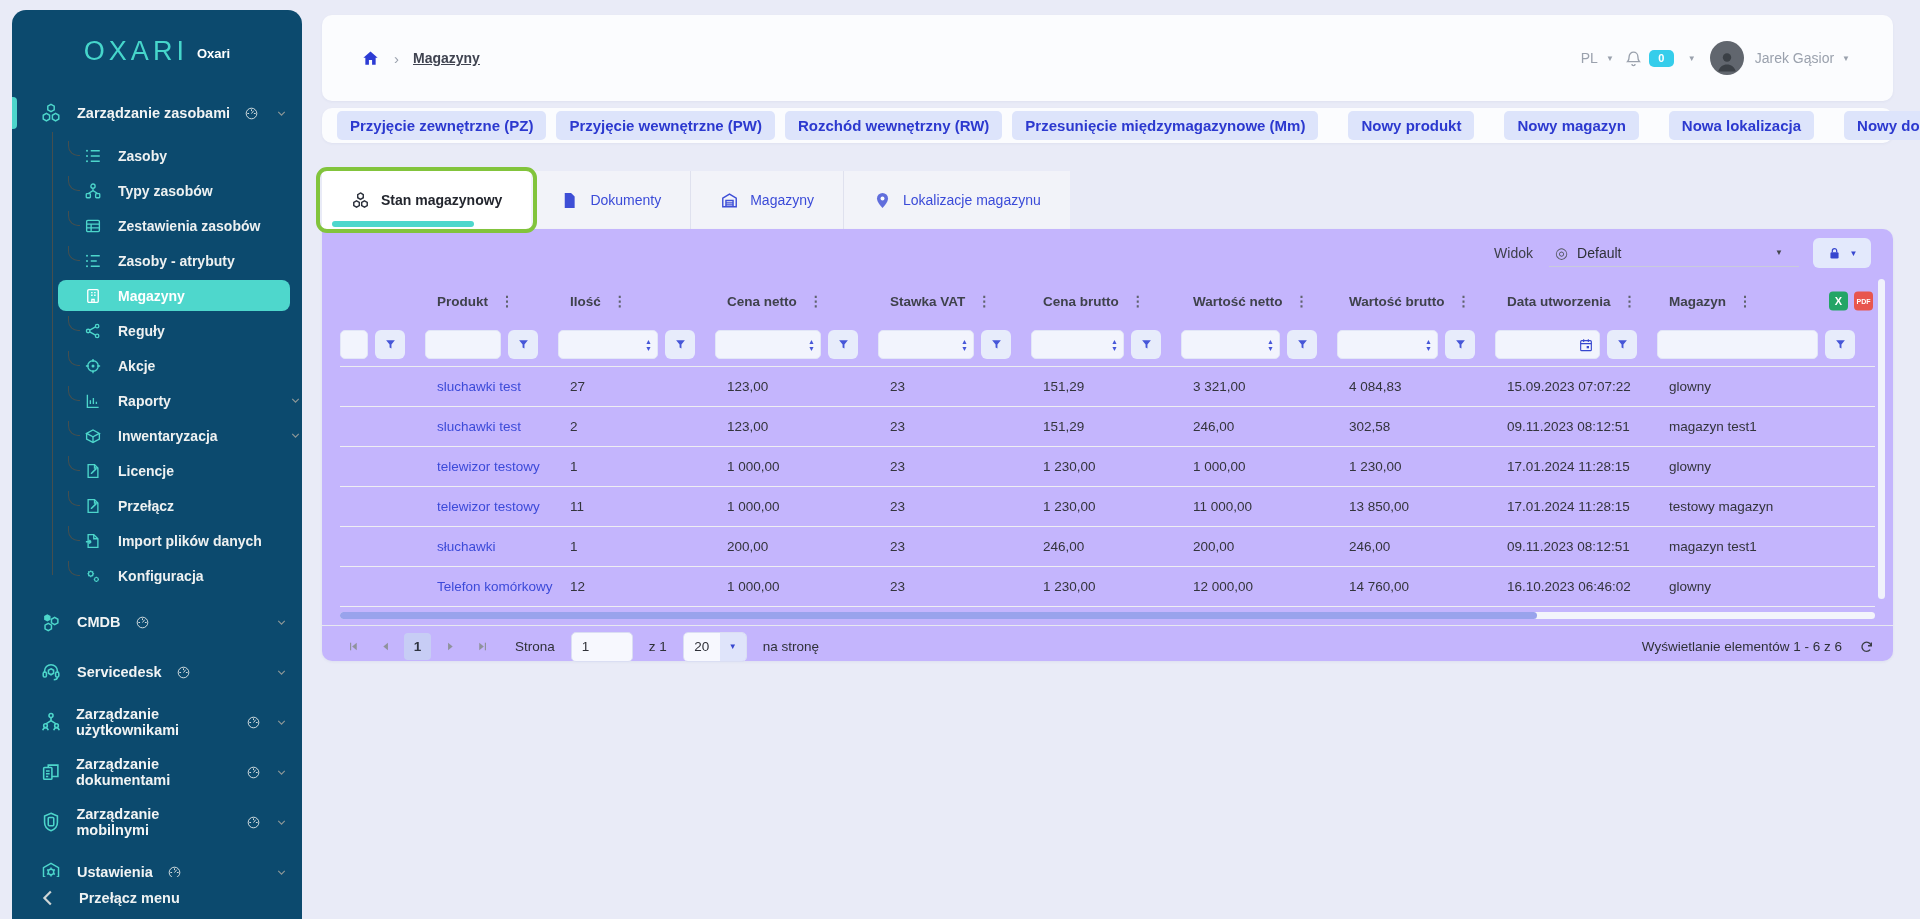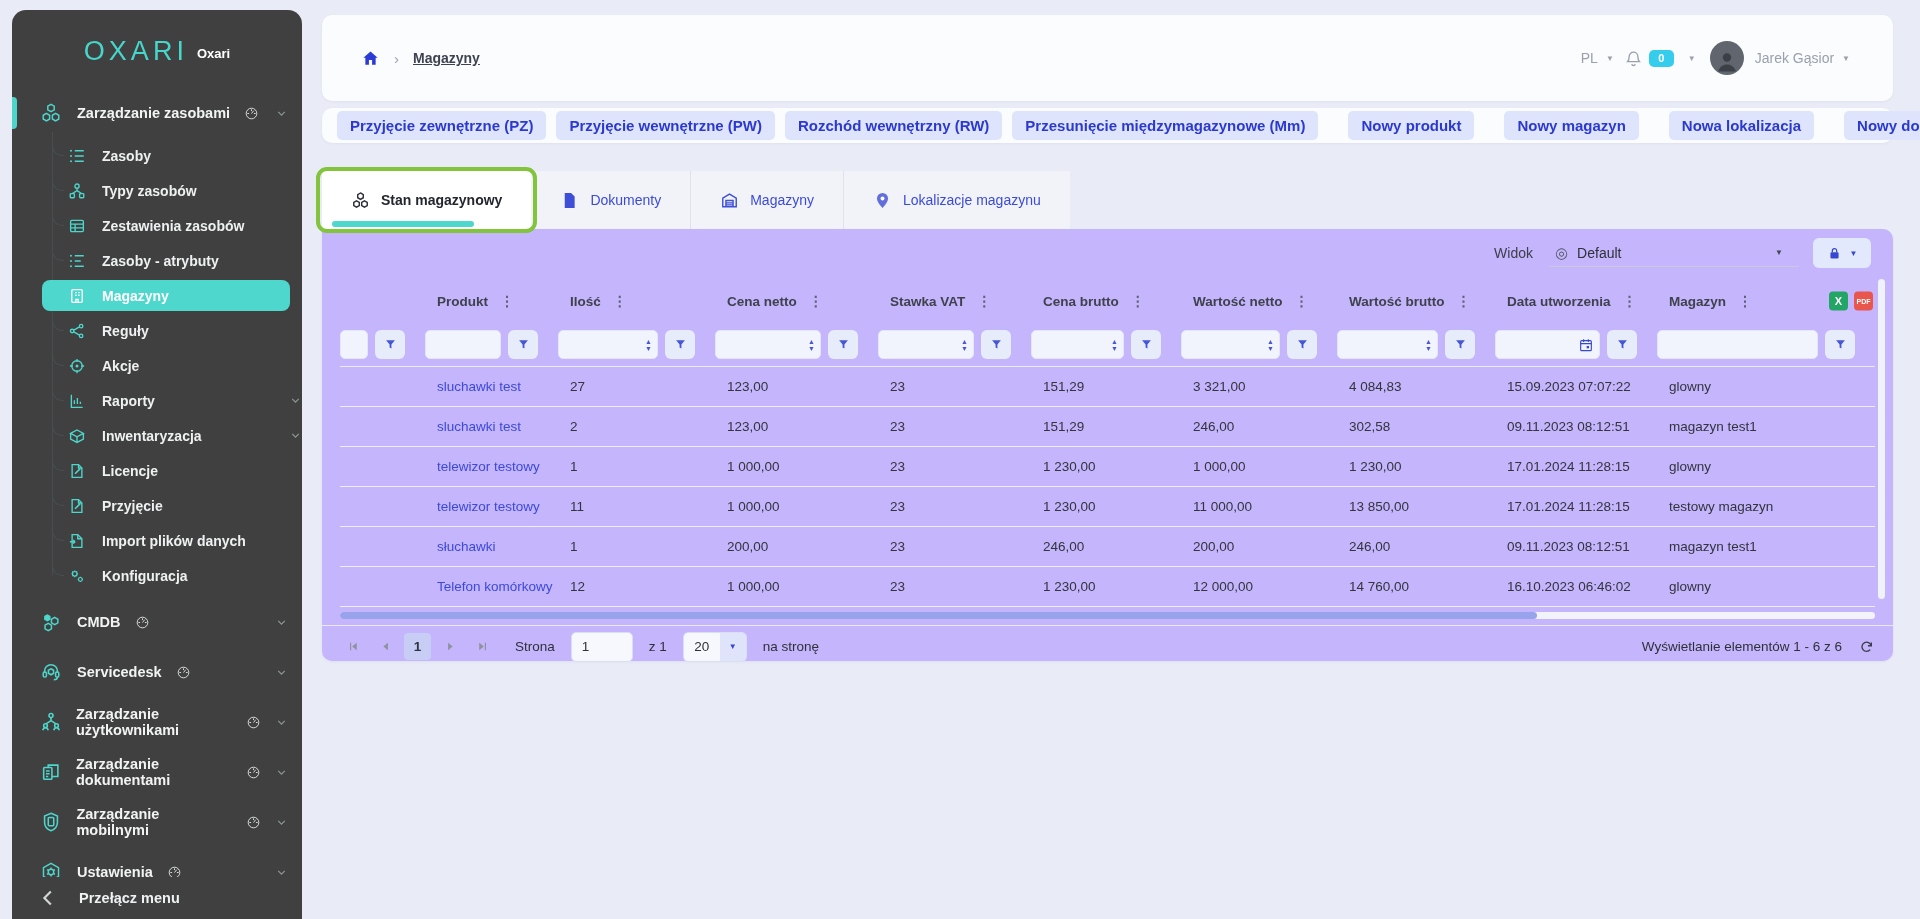--- a/index.html
+++ b/index.html
@@ -1,37 +1,37 @@
 <!DOCTYPE html>
 <html><head>
 <meta charset="utf-8">
 <style>
   * { margin:0; padding:0; box-sizing:border-box; }
   html,body { width:1920px; height:919px; }
   body { font-family:"Liberation Sans", sans-serif; background:#e9ebf7; overflow:hidden; }
   .page { position:relative; width:1920px; height:919px; background:#e9ebf7; overflow:hidden; }
 
   
-  .sidebar { position:absolute; left:12px; top:10px; bottom:0; width:290px; background:#404040;
+  .sidebar { position:absolute; left:12px; top:10px; bottom:0; width:290px; background:#0c4a6e;
              border-radius:14px 14px 0 0; color:#eef2f2; display:flex; flex-direction:column; overflow:hidden; }
   .logo-row { height:74px; display:flex; align-items:center; justify-content:center; gap:9px; padding-top:8px; flex:none; }
   .logo-text { color:#46d6cb; font-size:27px; letter-spacing:4px; font-weight:400; }
   .logo-sub { color:#ffffff; font-size:13px; font-weight:700; margin-top:4px; }
   .sidebar-nav { flex:1 1 auto; overflow:hidden; padding-top:4px; }
   .nav-section { height:50px; display:flex; align-items:center; gap:14px; padding:0 14px 0 28px;
                  font-size:14.5px; font-weight:700; color:#f2f4f4; position:relative; cursor:pointer; }
   .nav-section.indicated::before { content:''; position:absolute; left:0; top:9px; bottom:9px; width:5px;
                  background:#4dd5cb; border-radius:0 4px 4px 0; }
   .nav-icon { width:23px; height:22px; color:#4dd6cb; display:flex; align-items:center; }
   .nav-icon svg { width:22px; height:22px; }
   .gauge-ic { color:#dfe5e5; display:flex; }
   .gauge-ic svg { width:15px; height:15px; }
   .chev { margin-left:auto; color:#8d9797; display:flex; }
   .chev svg { width:13px; height:13px; }
-  .nav-sub { position:relative; padding:0 0 4px 0; }
+  .nav-sub { position:relative; padding:0 0 4px 16px; }
   .nav-sub::before { content:''; position:absolute; left:40px; top:-6px; bottom:22px; width:1px; background:#454f4f; }
   .nav-sub-item { height:35px; display:flex; align-items:center; gap:14px; padding-left:56px;
                   font-size:14px; font-weight:600; color:#eef1f1; position:relative; cursor:pointer; }
   .nav-sub-item::before { content:''; position:absolute; left:40px; top:3px; width:11px; height:14px;
                   border-left:1px solid #454f4f; border-bottom:1px solid #454f4f; border-radius:0 0 0 10px; }
   .sub-icon { width:20px; color:#4dd6cb; display:flex; }
   .sub-icon svg { width:18px; height:18px; }
   .nav-sub-item.active { background:#4ed7cc; color:#ffffff; border-radius:8px;
                   margin:2px 12px 2px 30px; padding-left:26px; height:31px; }
   .nav-sub-item.active::before { display:none; }
@@ -285,21 +285,21 @@
             <span class="sub-label">Licencje</span>
           </div>
           <div class="nav-sub-item">
             <span class="sub-icon">
               <svg viewBox="0 0 24 24" fill="none" stroke="currentColor" stroke-width="1.8">
                 <path d="M14 3.5H5.5v17h13V8z"></path>
                 <path d="M14 3.5V8h4.5"></path>
                 <path d="M9 14.5l6.5-6.5 1.5 1.5L10.5 16H9z" fill="currentColor" stroke="none"></path>
               </svg>
             </span>
-            <span class="sub-label">Przyjęcie</span>
+            <span class="sub-label">Przełącz</span>
           </div>
           <div class="nav-sub-item">
             <span class="sub-icon">
               <svg viewBox="0 0 24 24" fill="none" stroke="currentColor" stroke-width="1.8">
                 <path d="M13 3.5H5.5v17h13V9z"></path>
                 <path d="M13 3.5V9h5.5"></path>
                 <path d="M2.5 13h7M9.5 13l-2.5-2.5M9.5 13L7 15.5"></path>
               </svg>
             </span>
             <span class="sub-label">Import plików danych</span>

